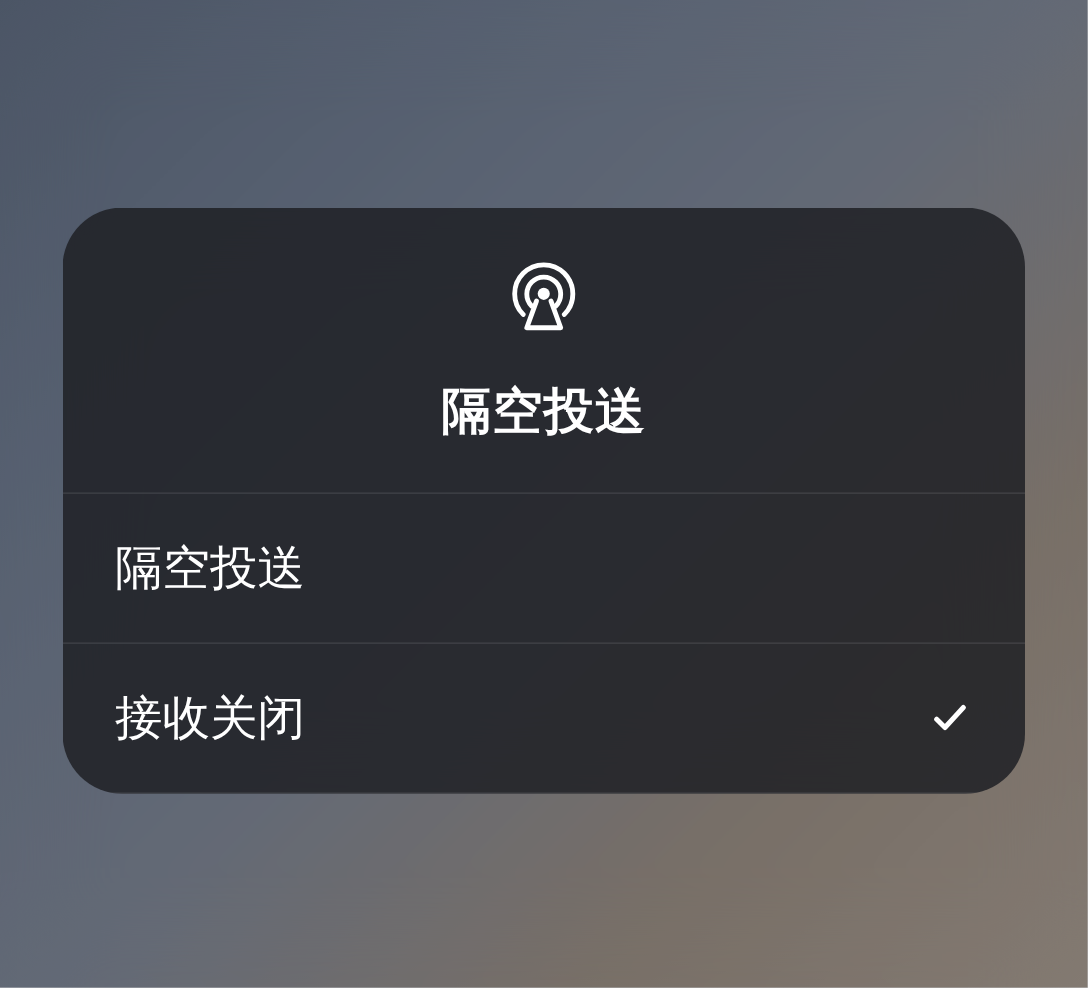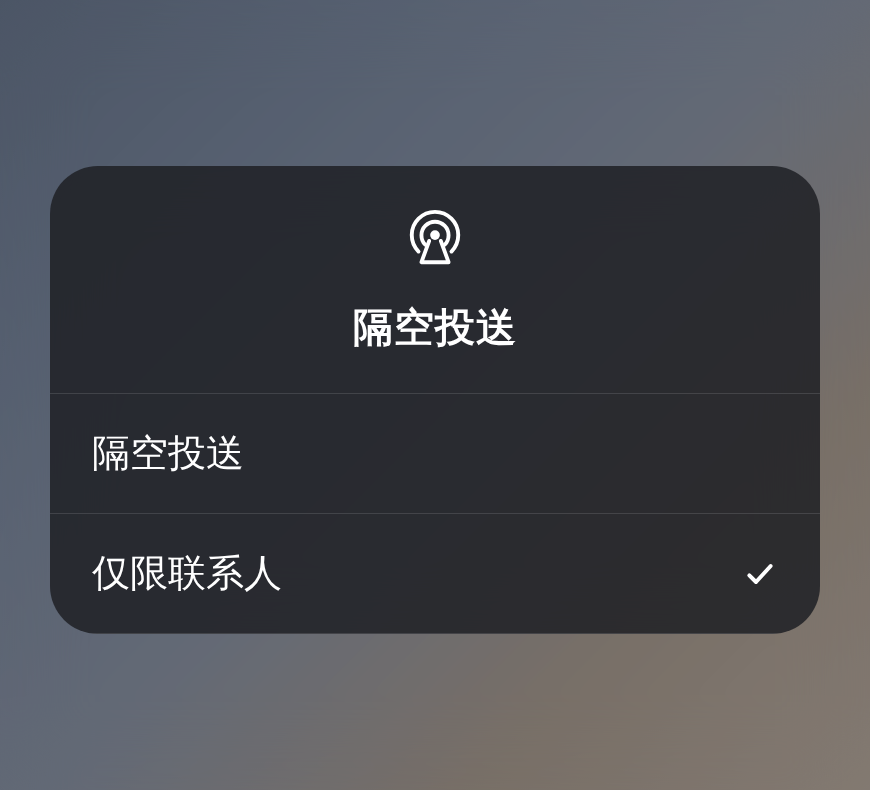--- a/index.html
+++ b/index.html
@@ -115,21 +115,21 @@
   <div class="option">
     <span class="option-label">隔空投送</span>
     <span class="checkmark hidden">
       <svg viewBox="0 0 24 24" fill="none" stroke="#ffffff" stroke-width="3" stroke-linecap="round" stroke-linejoin="round">
         <polyline points="4 13 9 18 20 6"></polyline>
       </svg>
     </span>
   </div>
 
   <div class="option">
-    <span class="option-label">仅限联系人</span>
+    <span class="option-label">接收关闭</span>
     <span class="checkmark">
       <svg viewBox="0 0 24 24" fill="none" stroke="#ffffff" stroke-width="3" stroke-linecap="round" stroke-linejoin="round">
         <polyline points="4 13 9 18 20 6"></polyline>
       </svg>
     </span>
   </div>
 
 
 </div>
 

